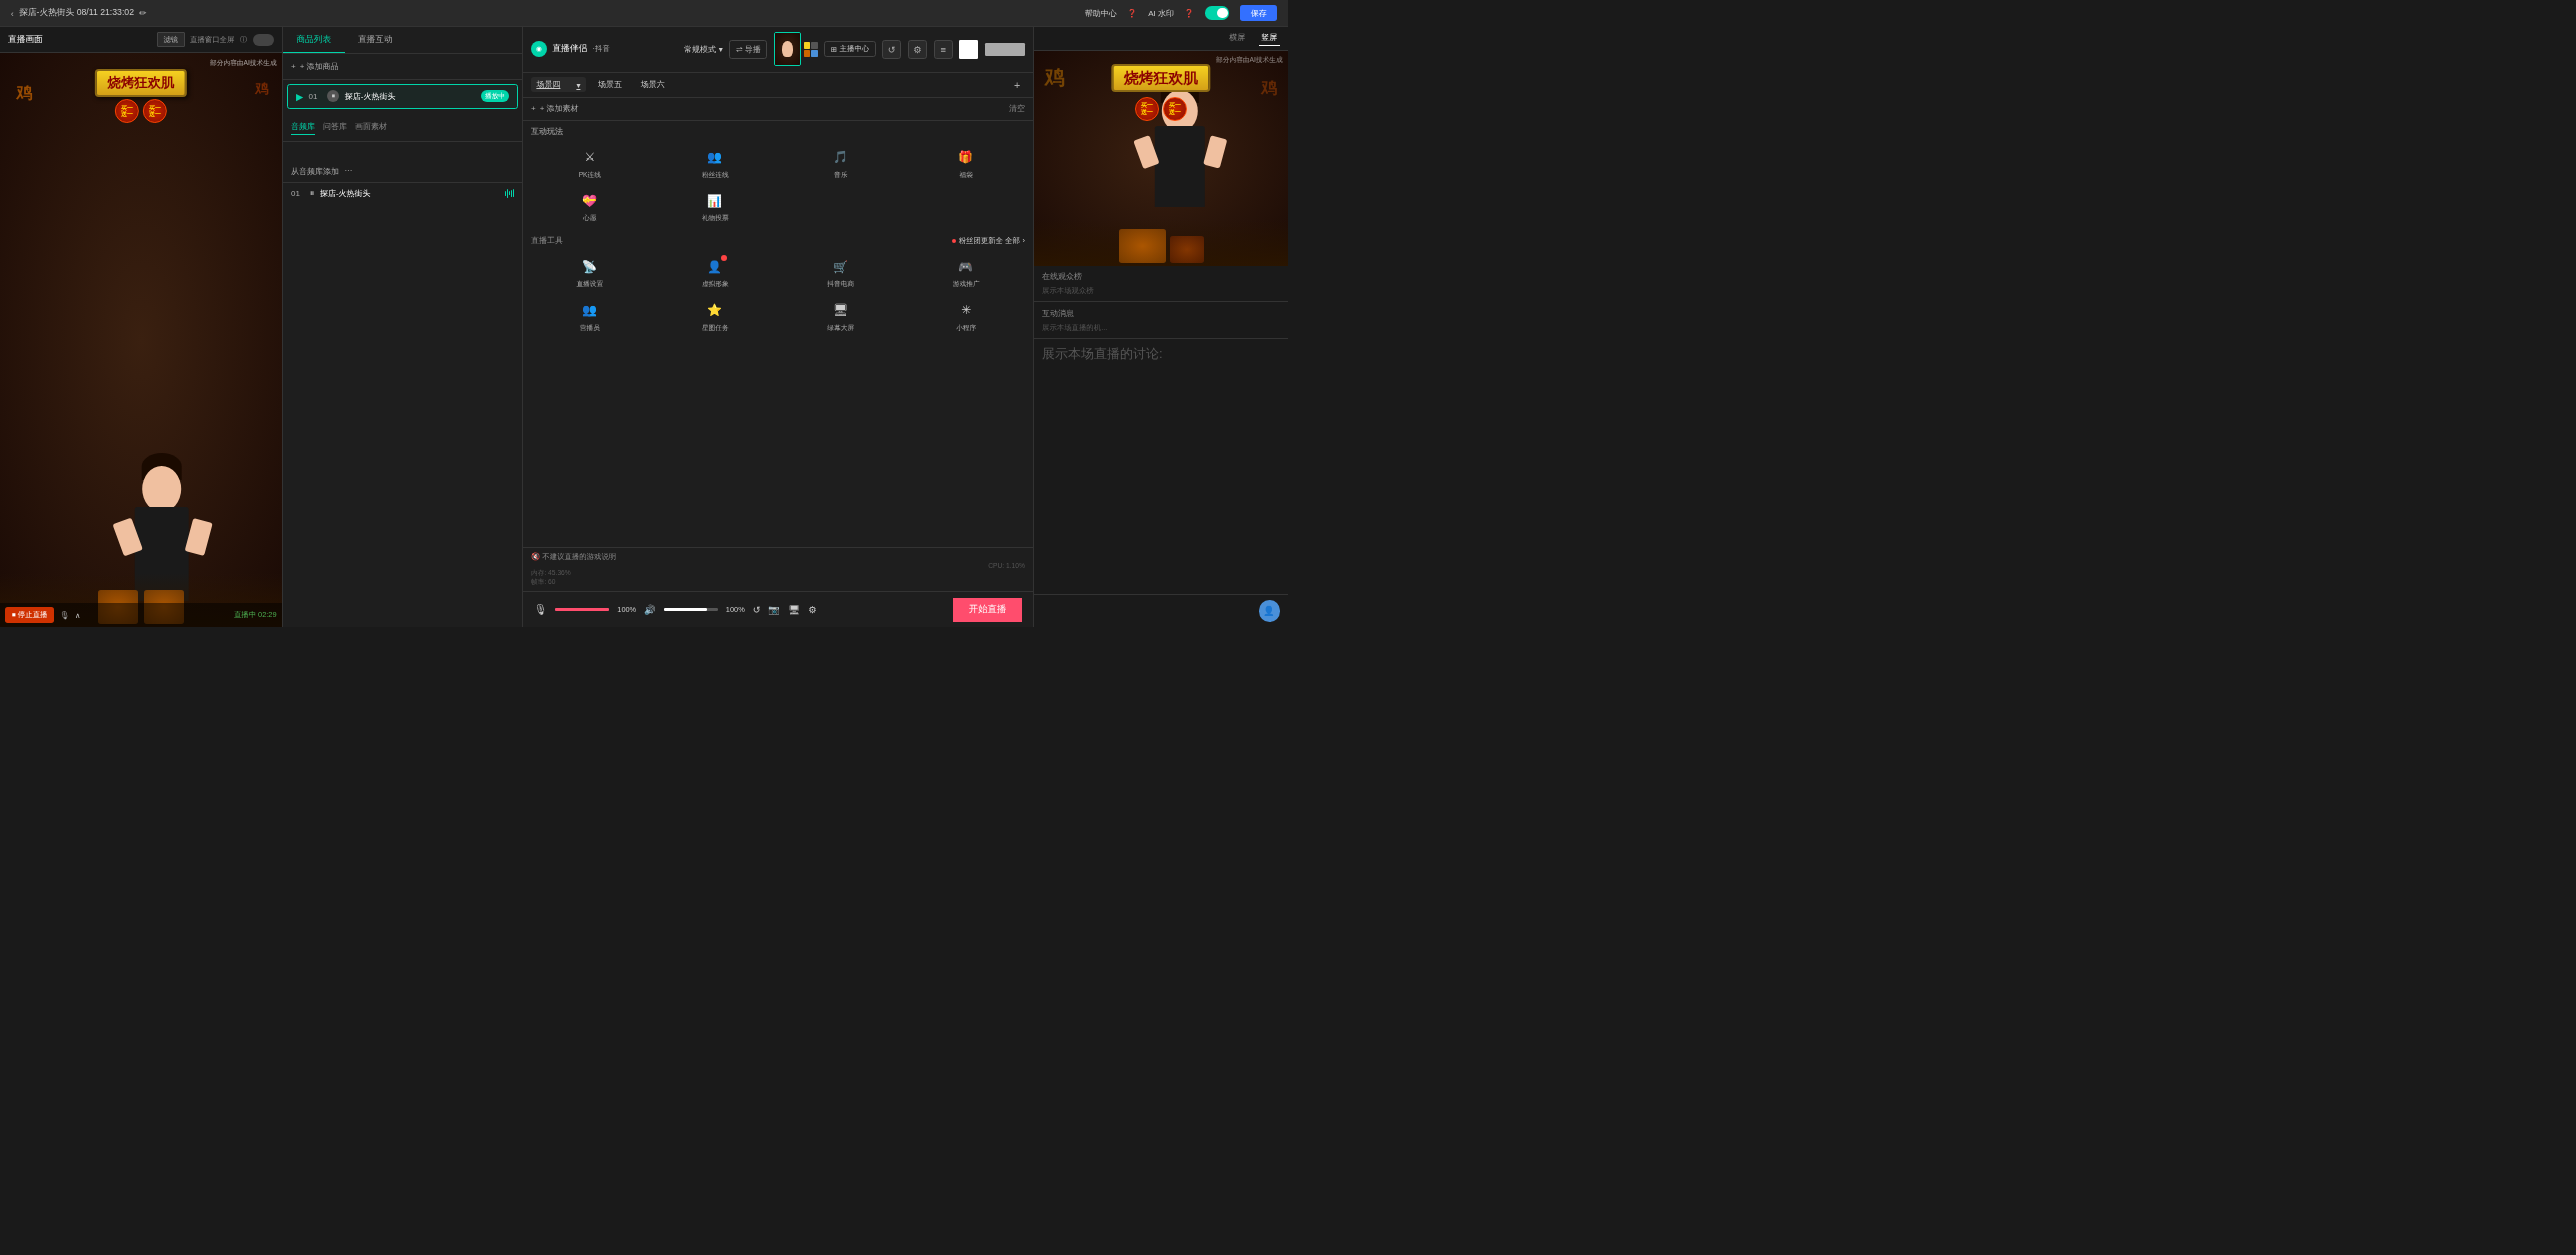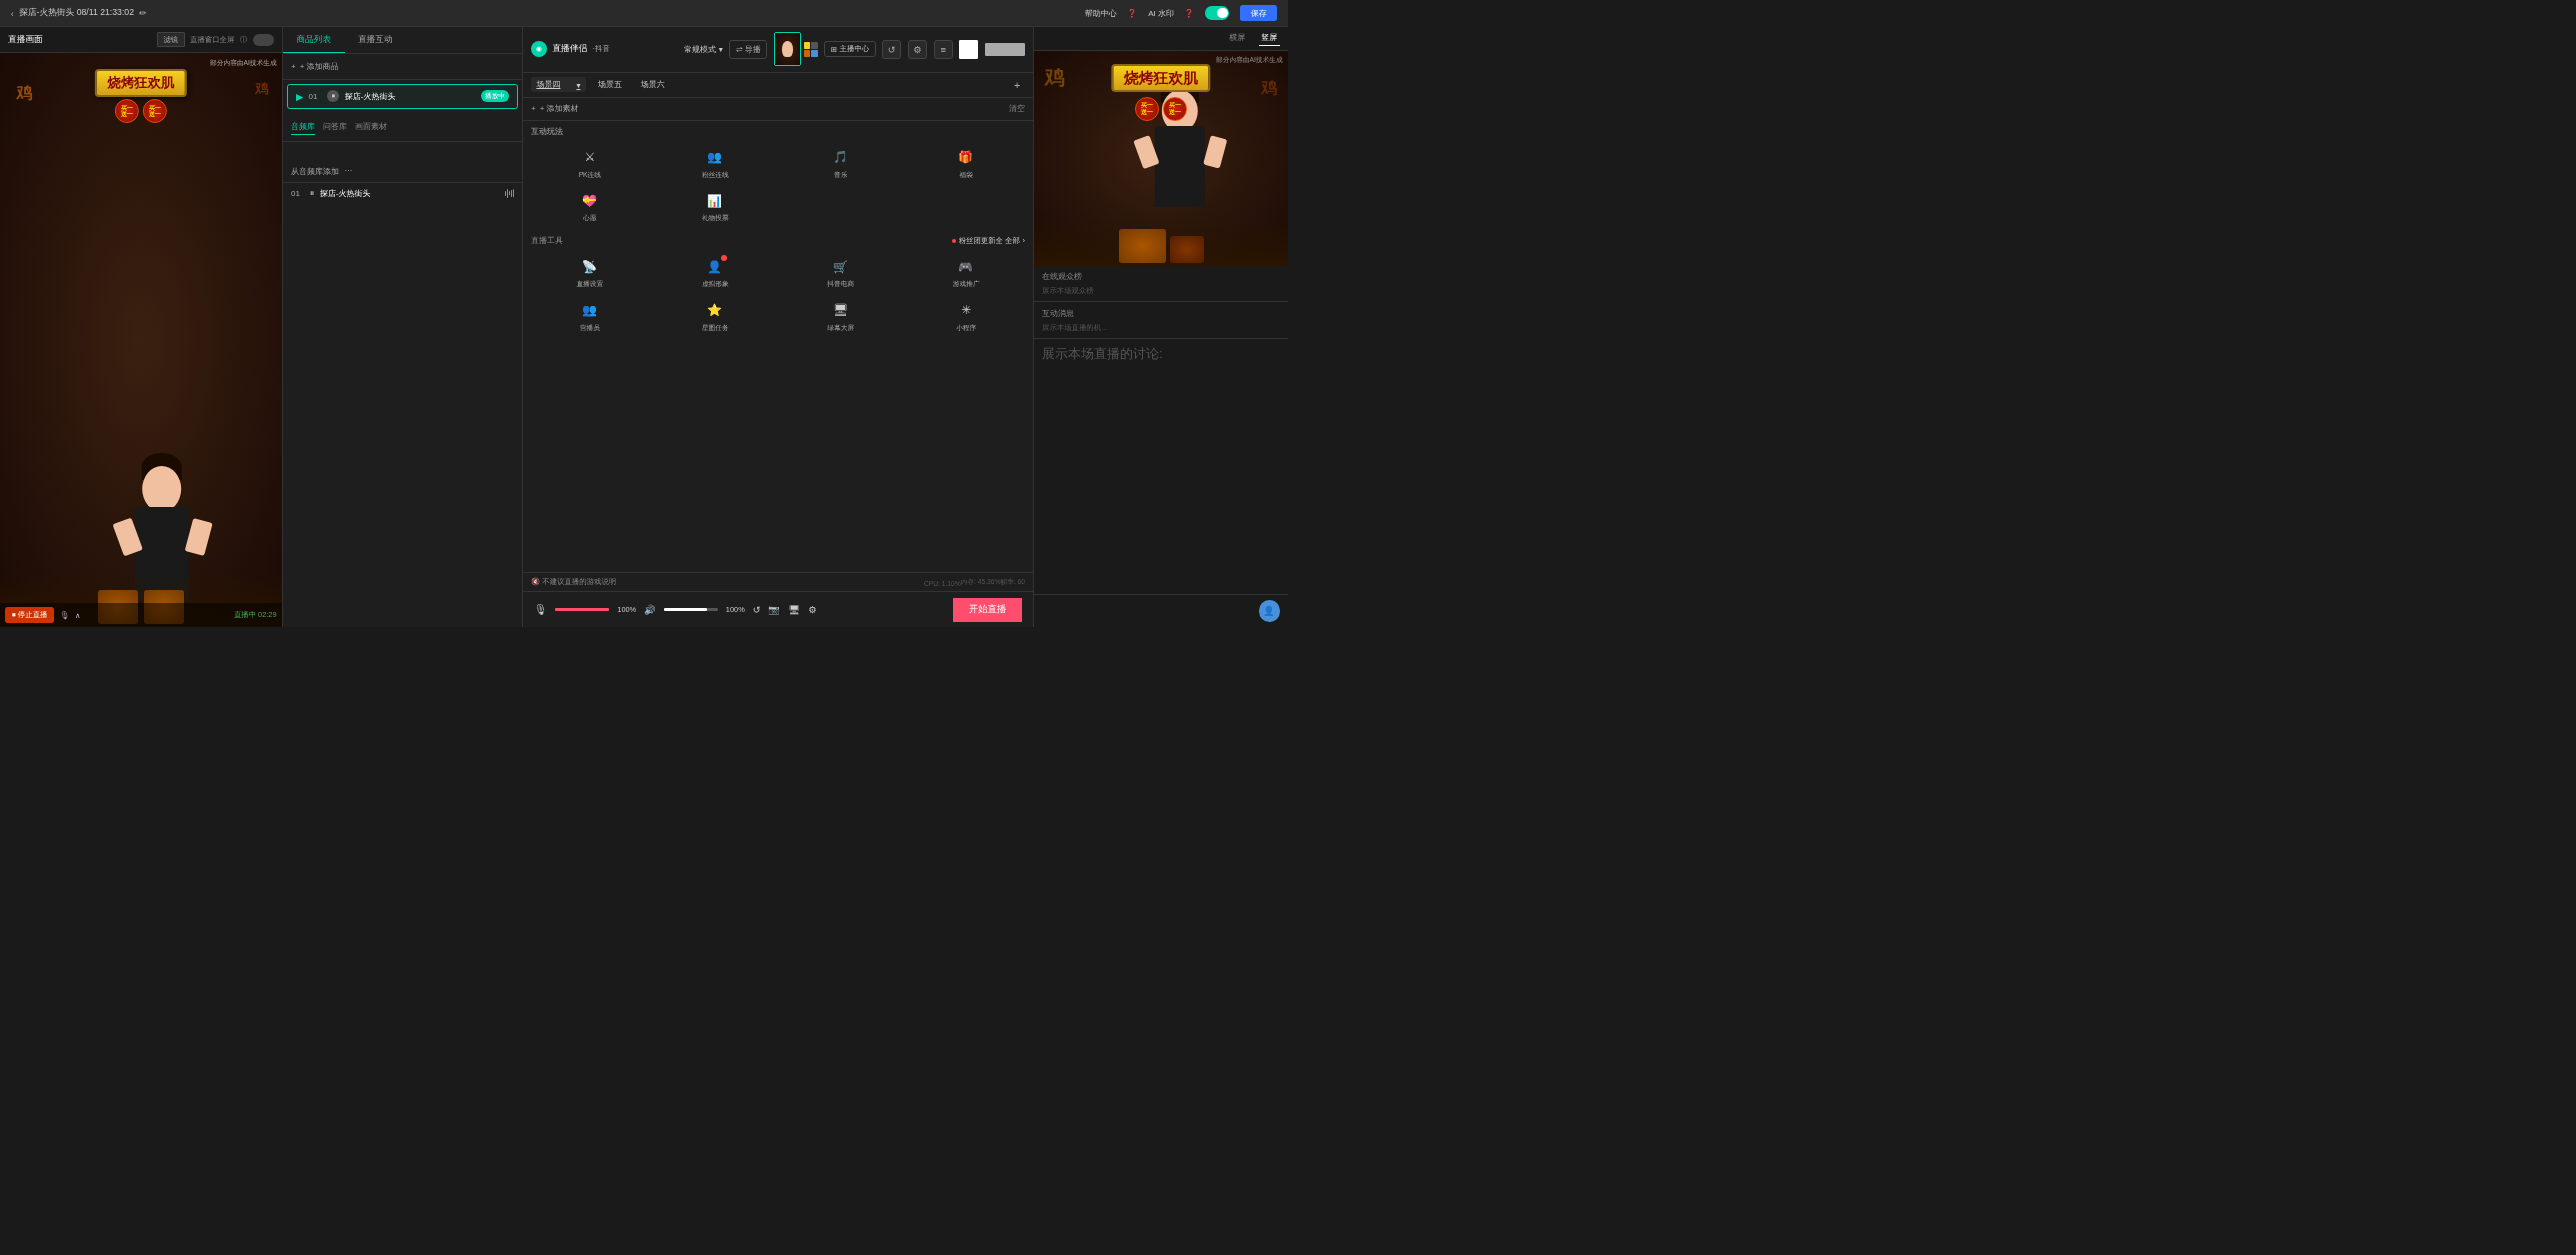--- a/index.html
+++ b/index.html
@@ -1041,21 +1041,21 @@
       <div class="tool-item">
         <div class="tool-icon">🖥</div>
         <span class="tool-label">绿幕大屏</span>
       </div>
       <div class="tool-item">
         <div class="tool-icon">✳</div>
         <span class="tool-label">小程序</span>
       </div>
     </div>
 
-    <div style="margin-top:auto;padding:4px 8px;border-top:0.7px solid #333;display:flex;align-items:flex-end;gap:0;">
+    <div style="margin-top:auto;padding:4px 8px;border-top:0.7px solid #333;display:flex;align-items:flex-start;gap:0;flex-direction:column;">
       <span style="font-size:7.4px;color:#888;">
         <span>🔇</span>
         <span>不建议直播的游戏说明</span>
       </span>
       <span style="margin-left:auto;font-size:6.7px;color:#555;">CPU: 1.10%</span>
       <span style="font-size:6.7px;color:#555;">内存: 45.36%</span>
       <span style="font-size:6.7px;color:#555;">帧率: 60</span>
     </div>
 
     <div style="background:#1e1e1e;border-top:0.7px solid #333;padding:5.4px 10.7px;display:flex;align-items:center;gap:8px;">

